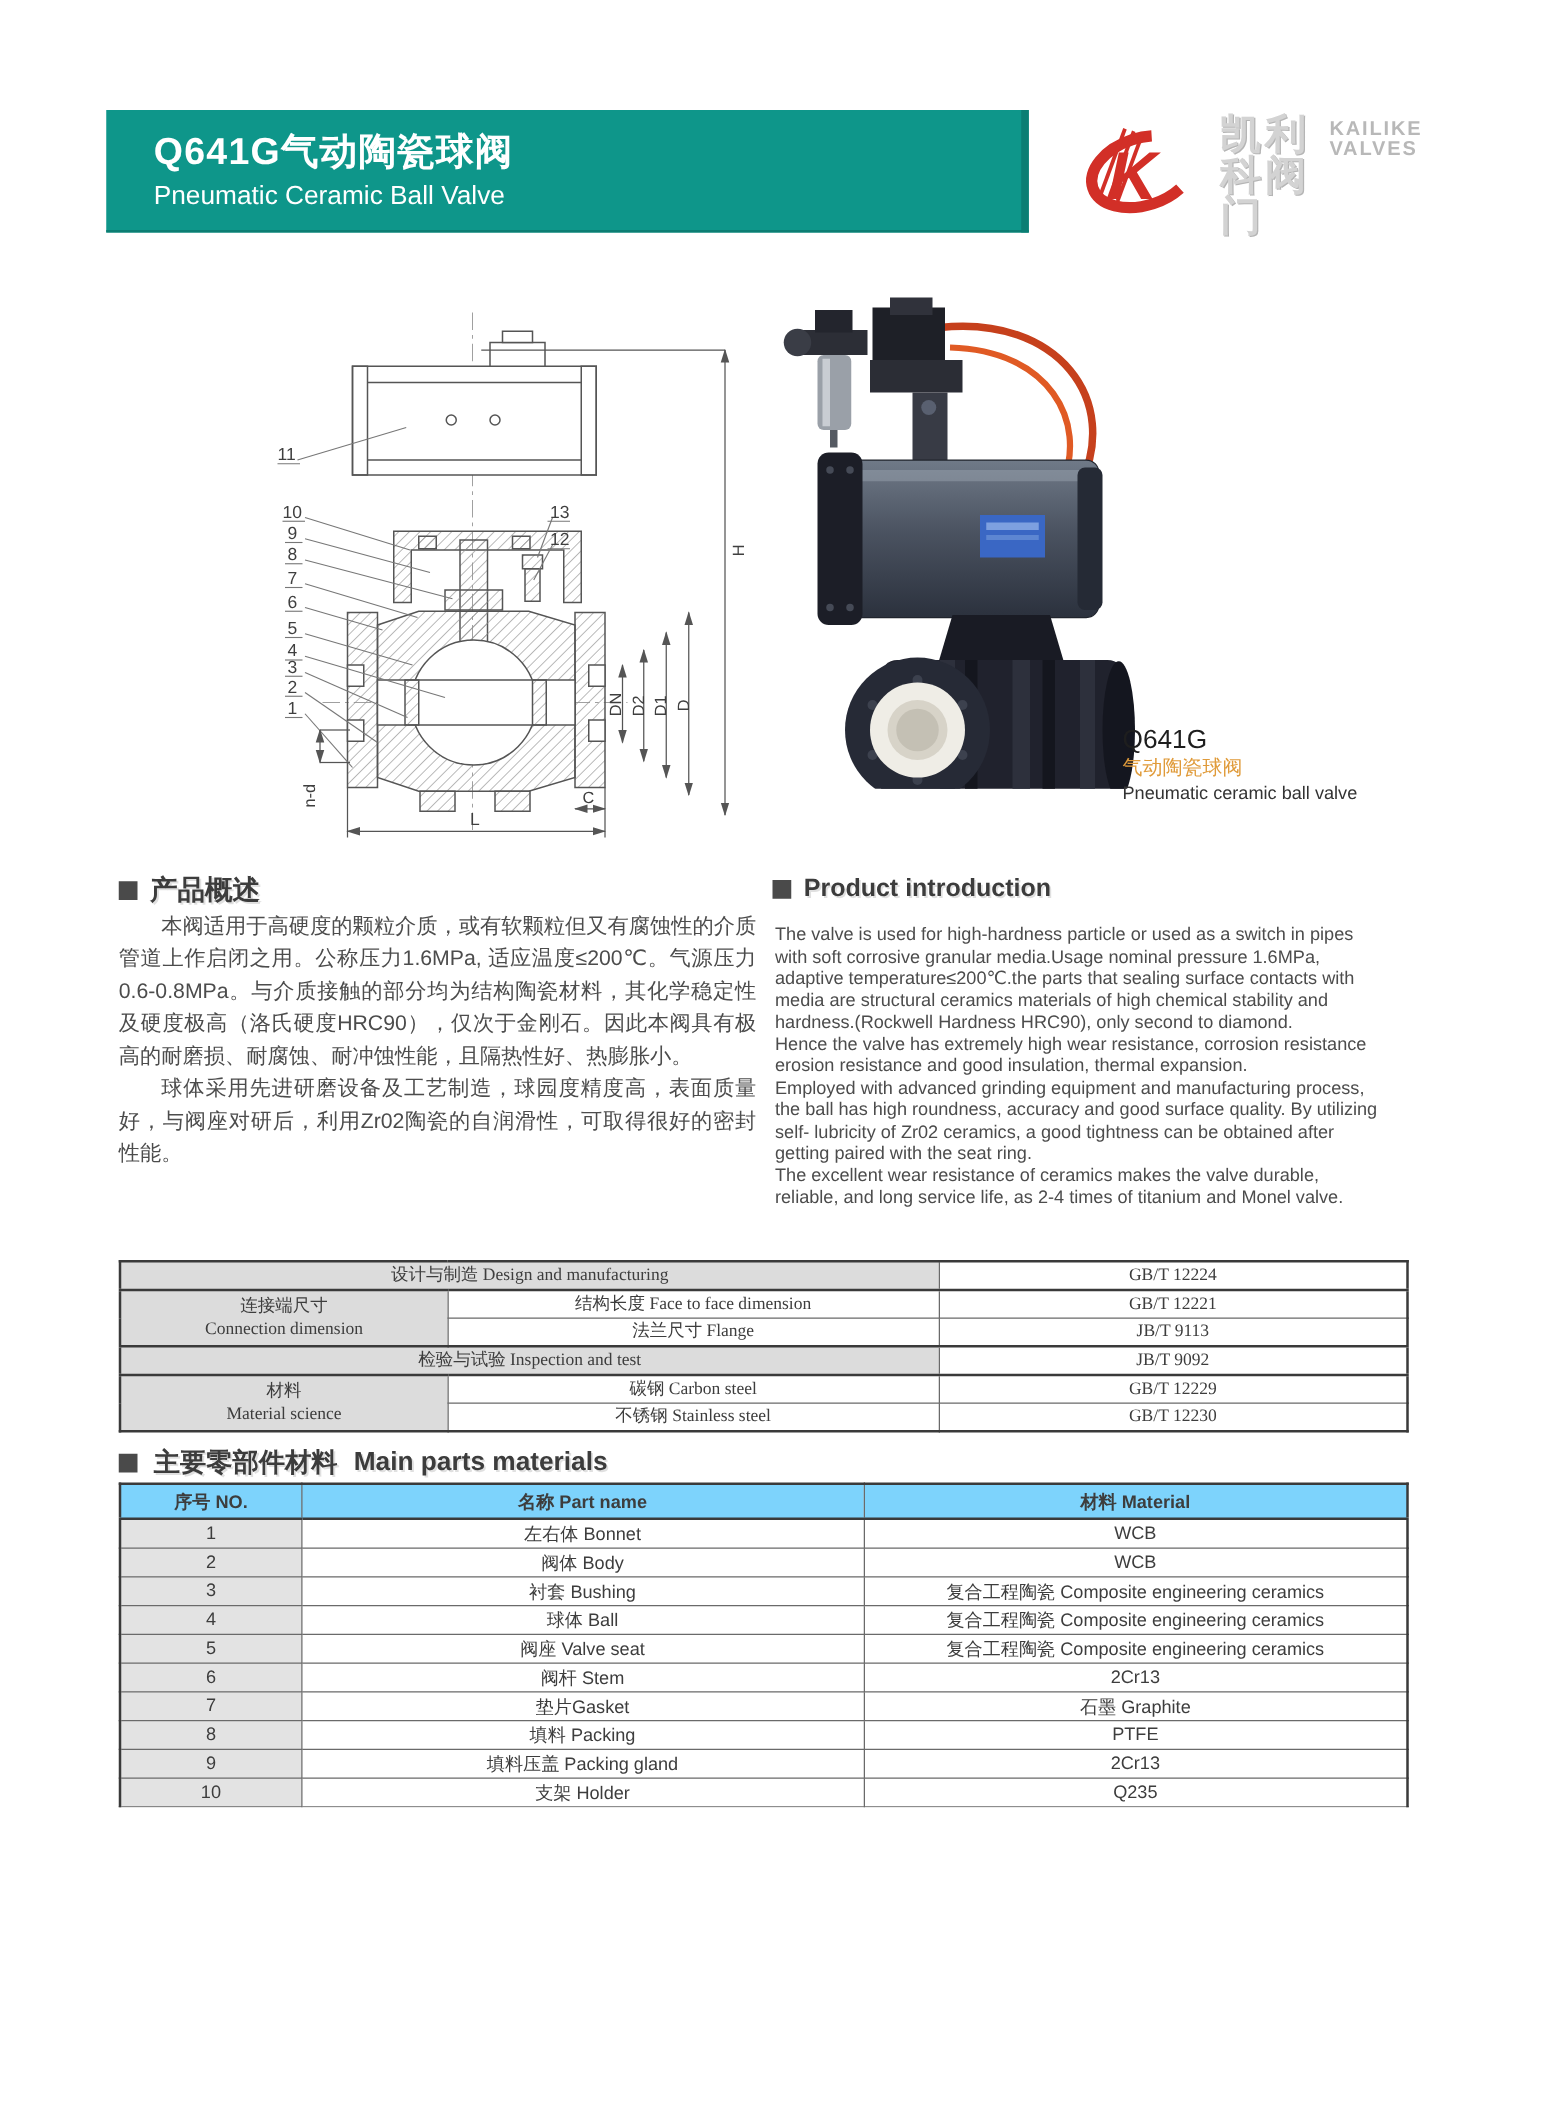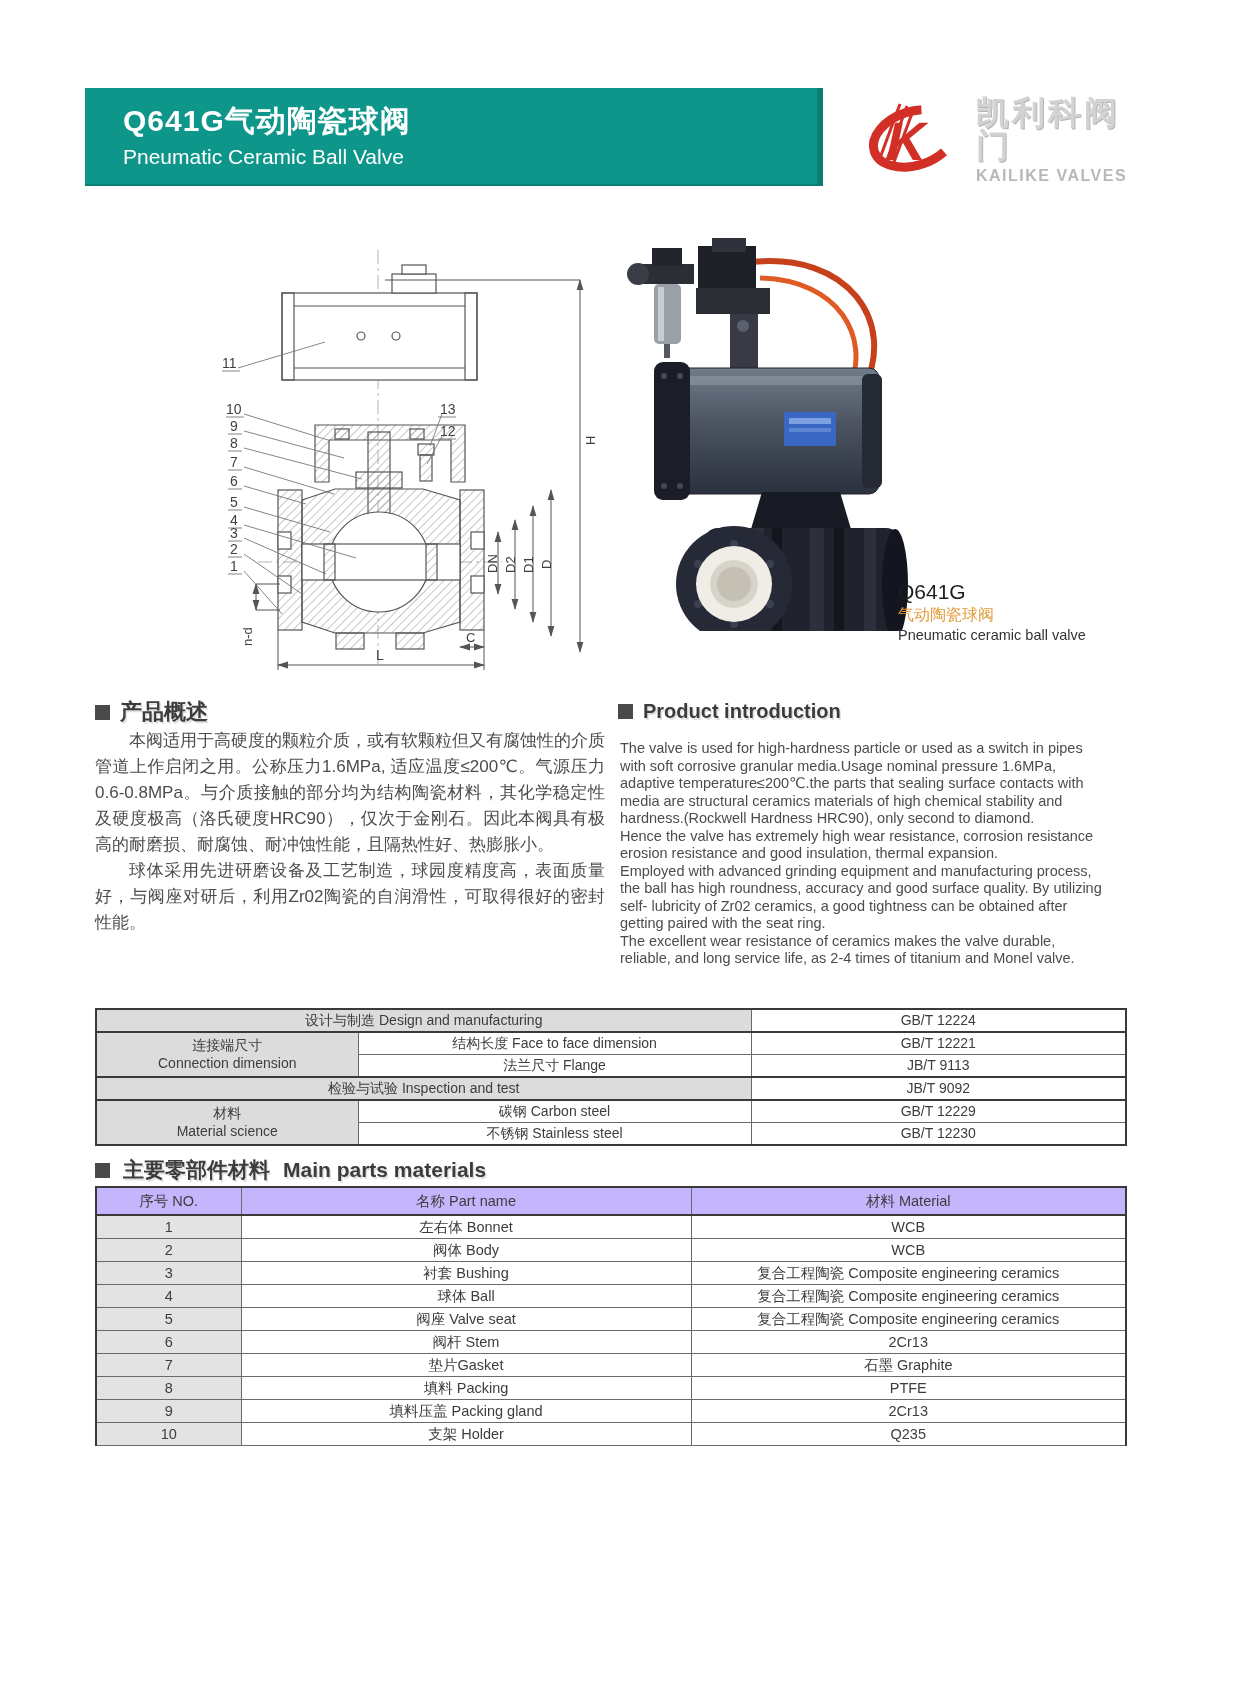--- a/index.html
+++ b/index.html
@@ -6,45 +6,45 @@
   .page{position:relative;width:1240px;height:1446px;background:#ffffff;overflow:hidden;
         font-family:"Liberation Sans","DejaVu Sans",sans-serif;color:#444;}
 
   
   .banner{position:absolute;left:85px;top:88px;width:732px;height:96px;background:#0e968a;
           border-right:6px solid #0b7e73;border-bottom:2px solid #0b7e73;}
   .banner-title{margin:13px 0 0 38px;font-size:30px;font-weight:bold;color:#fff;letter-spacing:1px;}
   .banner-sub{margin:3px 0 0 38px;font-size:21px;color:#fff;}
 
   .logo{position:absolute;left:858px;top:92px;width:280px;height:95px;display:flex;align-items:center;gap:10px;}
-  .brand-txt{display:flex;flex-direction:column;line-height:1;}
+  .brand-txt{display:flex;flex-direction:row;line-height:1;}
   .brand-zh{font-size:33px;font-weight:bold;color:#d3d3d3;letter-spacing:3px;text-shadow:1px 1px 0 #b5b5b5;}
   .brand-en{font-size:16px;font-weight:bold;color:#b8b8b8;letter-spacing:1.5px;margin-top:6px;}
 
   
   .sec-head{position:absolute;display:flex;align-items:center;gap:10px;font-weight:bold;color:#3c3c3c;
             text-shadow:1.5px 1.5px 0 rgba(0,0,0,0.12);white-space:nowrap;}
   .sq{width:15px;height:15px;background:#4a4a4a;flex:0 0 auto;}
 
   
   .zh-text{position:absolute;left:95px;top:728px;width:510px;font-size:17px;line-height:26px;
            color:#4c4c4c;text-align:justify;}
   .zh-text p{margin:0;text-indent:2em;}
   .en-text{position:absolute;left:620px;top:740px;width:484px;font-size:14.5px;line-height:17.5px;
            color:#4c4c4c;white-space:pre-line;}
 
   
   table{border-collapse:collapse;table-layout:fixed;}
   .spec{position:absolute;left:95px;top:1008px;width:1030px;font-size:14px;color:#3d3d3d;}
-  .spec td{border:1px solid #6a6a6a;text-align:center;height:19px;padding:1px 8px;line-height:1.25;}
+  .spec td{border:1px solid #6a6a6a;text-align:center;height:19px;padding:1px 8px;line-height:1.25;font-family:Liberation Serif, serif;}
   .spec{border:2px solid #3a3a3a;}
   .spec .lab{background:#dcdcdc;}
   .spec .grp{border-top:2px solid #3a3a3a;}
   .parts{position:absolute;left:95px;top:1186px;width:1030px;font-size:14.5px;color:#3d3d3d;border:2px solid #3a3a3a;}
-  .parts th{background:#c4b5fd;font-weight:normal;border:1px solid #6a6a6a;height:24px;
+  .parts th{background:#7dd3fc;font-weight:bold;border:1px solid #6a6a6a;height:24px;
             border-bottom:2px solid #3a3a3a;}
   .parts td{border:1px solid #6a6a6a;text-align:center;height:22px;padding:0 6px;}
   .parts td.no{background:#e3e3e3;}
 
   
   .caption{position:absolute;left:898px;top:580px;line-height:1.15;}
   .cap-model{font-size:21px;font-weight:normal;color:#1e1e1e;}
   .cap-zh{font-size:16px;color:#e09b3a;margin-top:2px;}
   .cap-en{font-size:14.5px;color:#333;margin-top:2px;}
 

